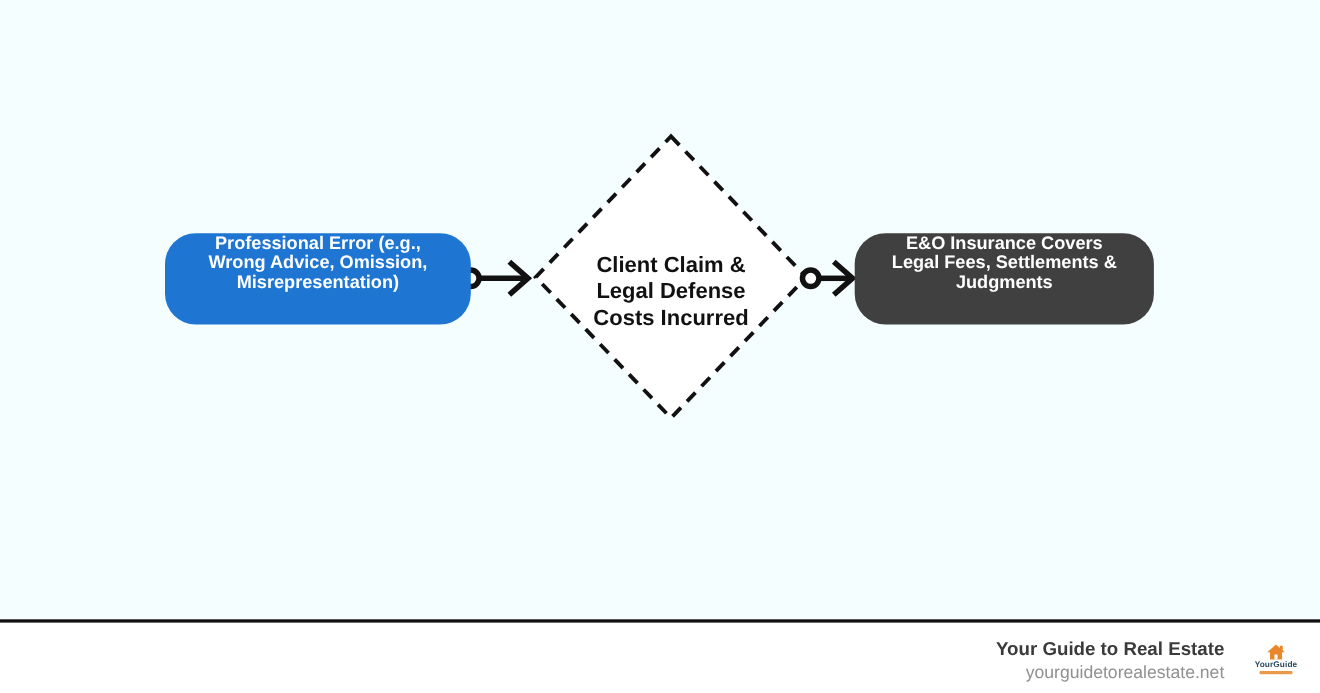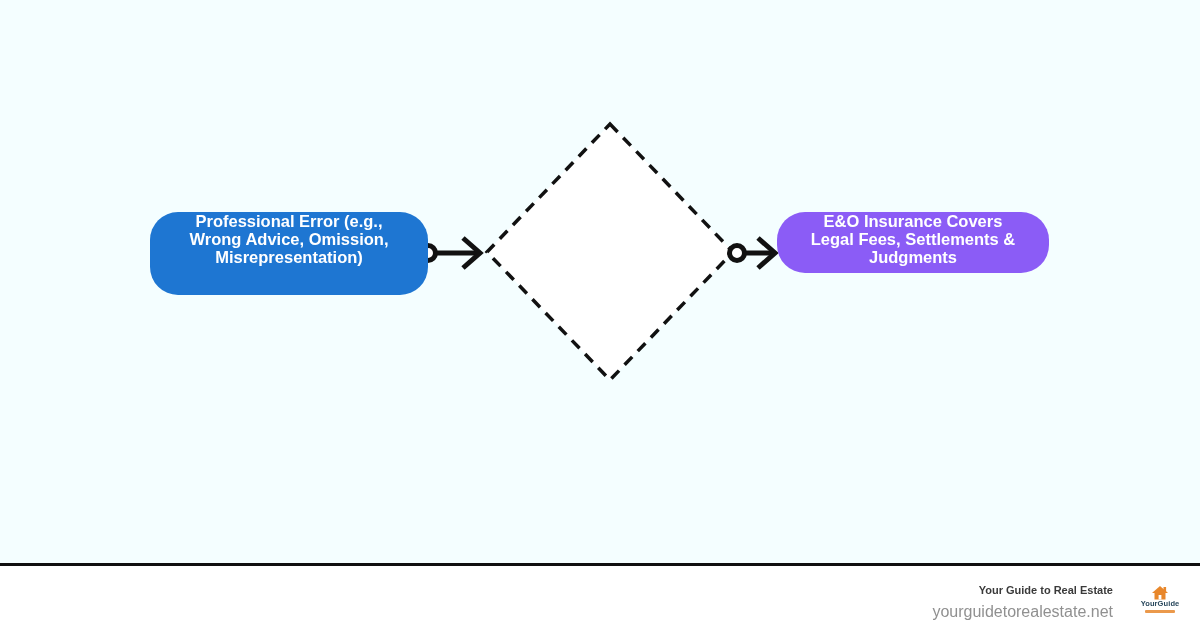--- a/index.html
+++ b/index.html
@@ -52,22 +52,22 @@
     text-align: center;
     color: #111111;
     font-size: 20px;
     line-height: 24px;
     font-weight: bold;
     white-space: pre-line;
   }
 
   .node-end {
     left: 777px; top: 212px;
-    width: 272px; height: 61px;
-    background: #8b5cf6;
+    width: 272px; height: 83px;
+    background: #404040;
     border-radius: 28px;
   }
   .node-end .node-label {
     color: #ffffff;
     font-size: 16.5px;
     line-height: 18px;
   }
 
   
   .footer {
@@ -76,21 +76,21 @@
     width: 1200px; height: 67px;
     background: #ffffff;
     border-top: 3px solid #101010;
   }
   .footer-text {
     position: absolute;
     right: 87px; top: 13px;
     text-align: right;
   }
   .brand-title {
-    font-size: 11px;
+    font-size: 17px;
     font-weight: bold;
     color: #3a3a3a;
     line-height: 22px;
   }
   .website-url {
     font-size: 16px;
     color: #909090;
     line-height: 22px;
   }
   .brand-logo {
@@ -139,20 +139,23 @@
       <circle cx="737" cy="253" r="7.5" fill="#ffffff" stroke-width="5"></circle>
     </g>
   </svg>
 
   <div class="node node-start">
     <div class="node-label">Professional Error (e.g.,
 Wrong Advice, Omission,
 Misrepresentation)</div>
   </div>
 
+  <div class="node-middle-label">Client Claim &amp;
+Legal Defense
+Costs Incurred</div>
 
   <div class="node node-end">
     <div class="node-label">E&amp;O Insurance Covers
 Legal Fees, Settlements &amp;
 Judgments</div>
   </div>
 
   <div class="footer">
     <div class="footer-text">
       <div class="brand-title">Your Guide to Real Estate</div>

